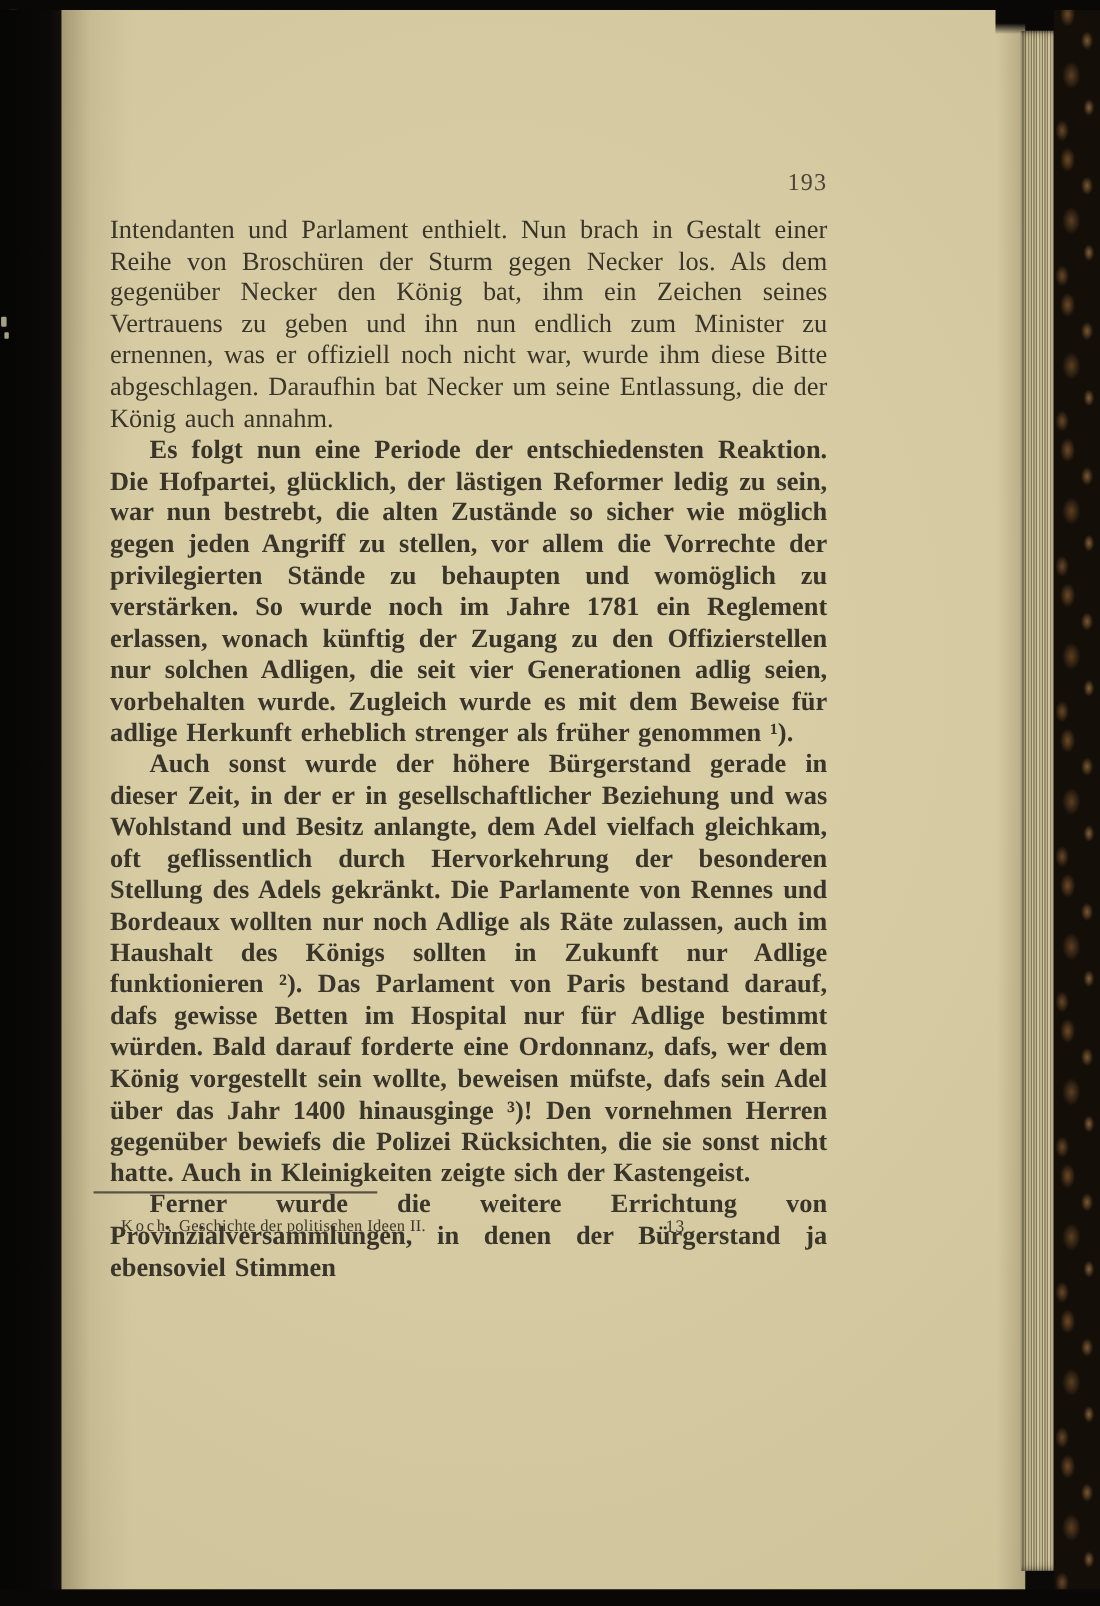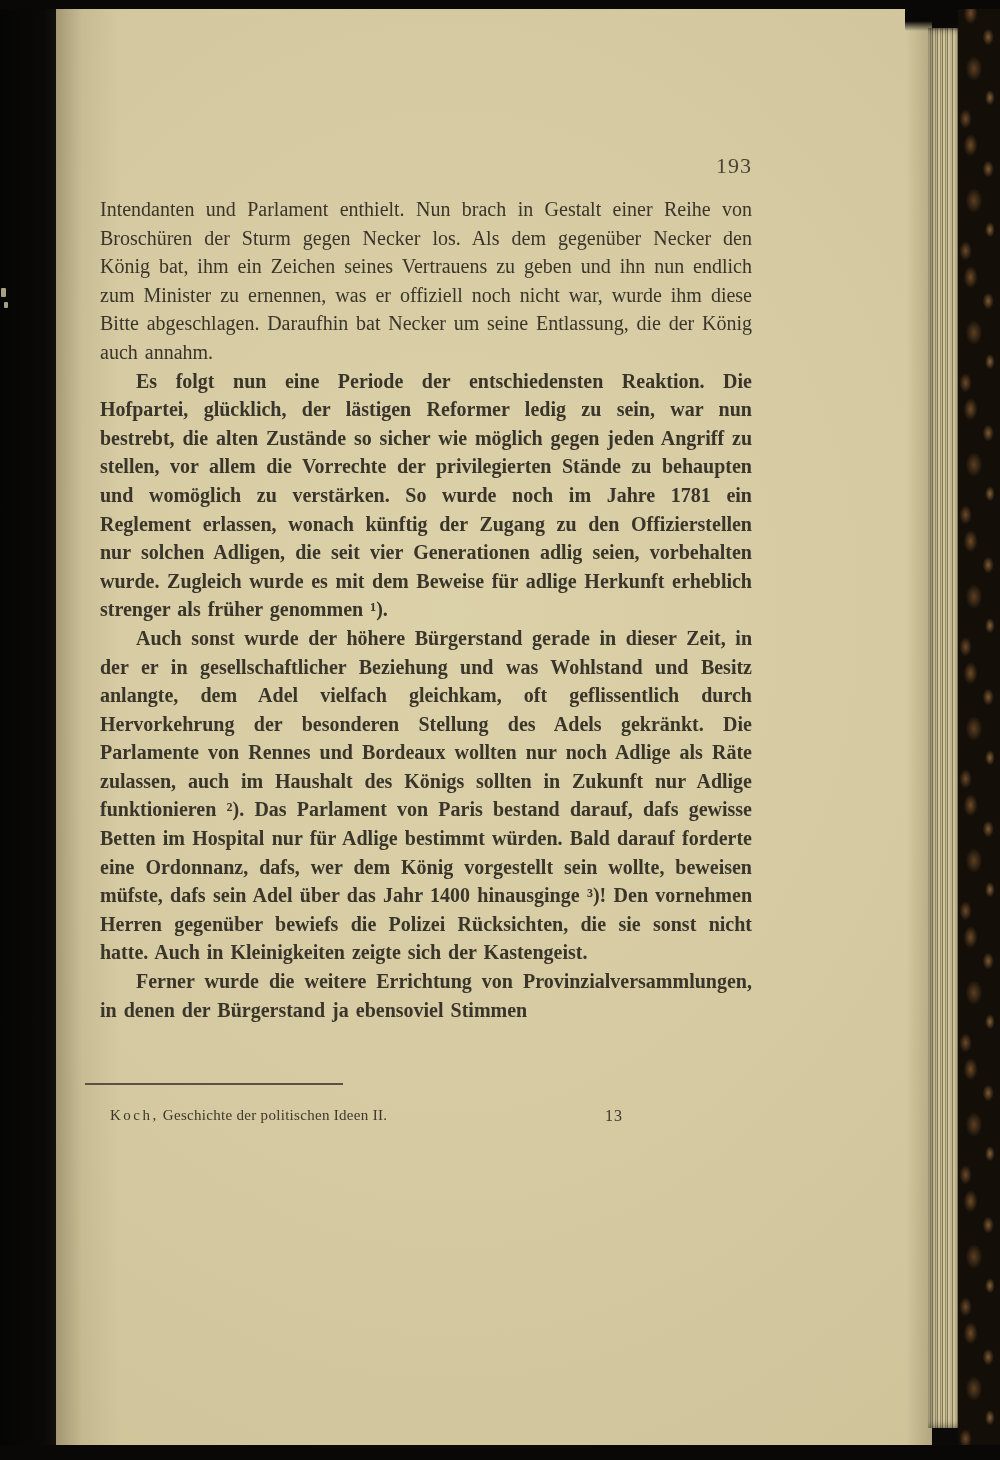--- a/index.html
+++ b/index.html
@@ -68,21 +68,21 @@
   }
   .running-title { display:block; text-align:center; }
   .page-number {
     position:absolute; right:0; top:4px;
     font-size:22px; letter-spacing:1px;
   }
 
   
   .bodytext {
     position:absolute; left:44px; top:186px; width:652px;
-    color:#3a352a; font-size:20px; line-height:28.6px;
+    color:#3a352a; font-size:24px; line-height:28.6px;
     text-align:justify; word-spacing:2px;
   }
   .bodytext p { margin:0; }
   .bodytext p.indent { text-indent:36px;font-weight:bold; }
 
   
   .apparatus {
     position:absolute; left:29px; top:1074px; width:656px;
     color:#3d382c;
   }

